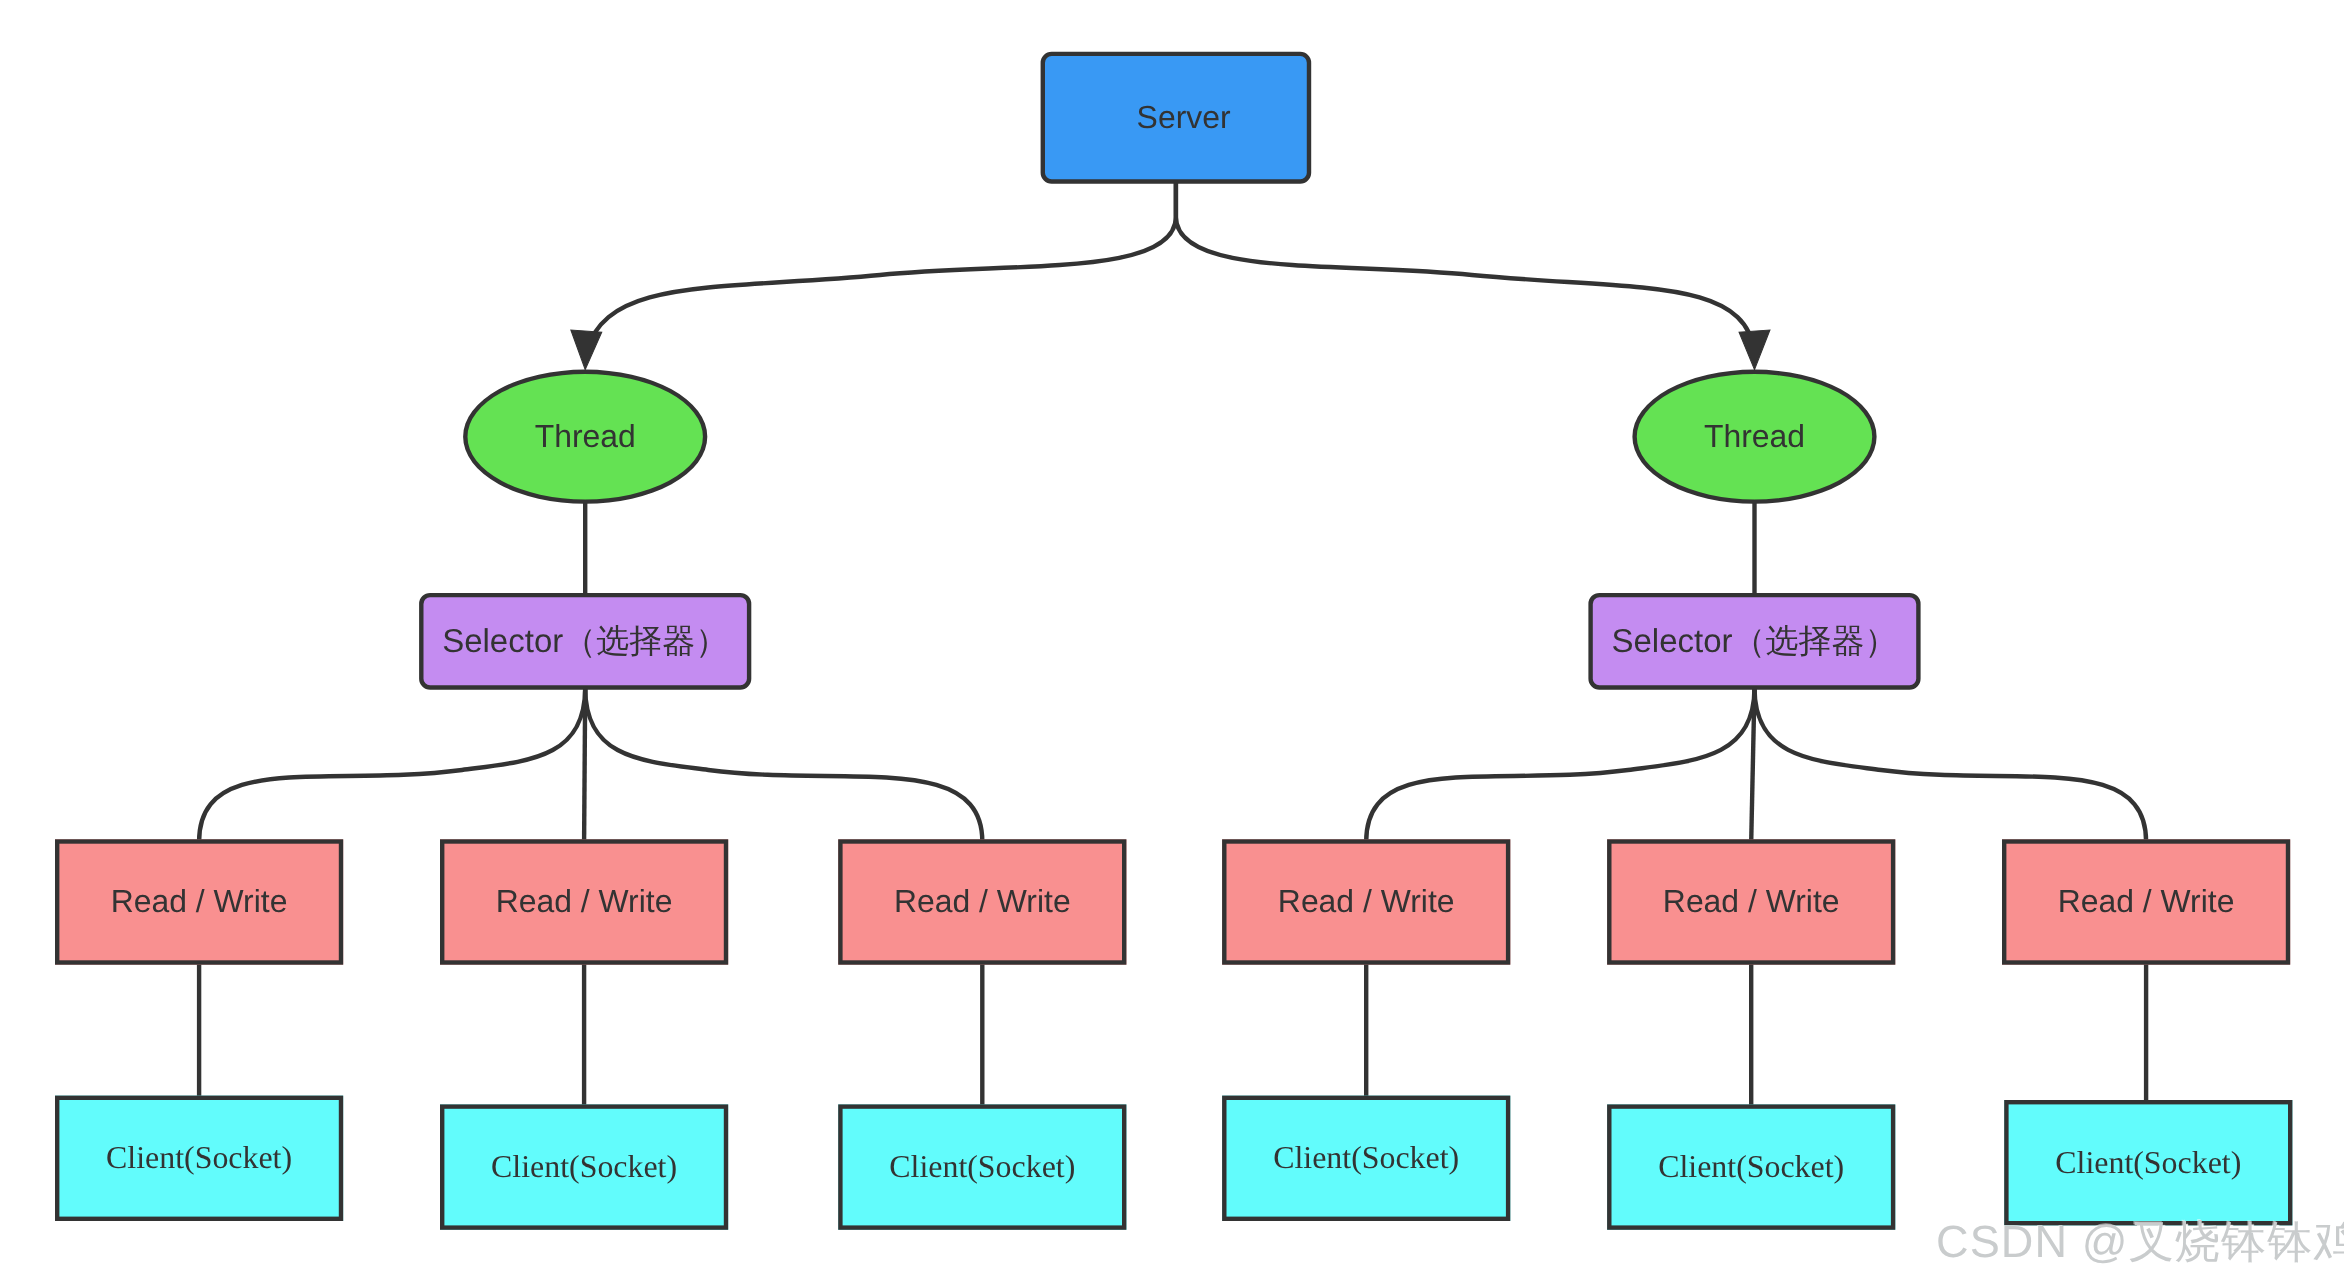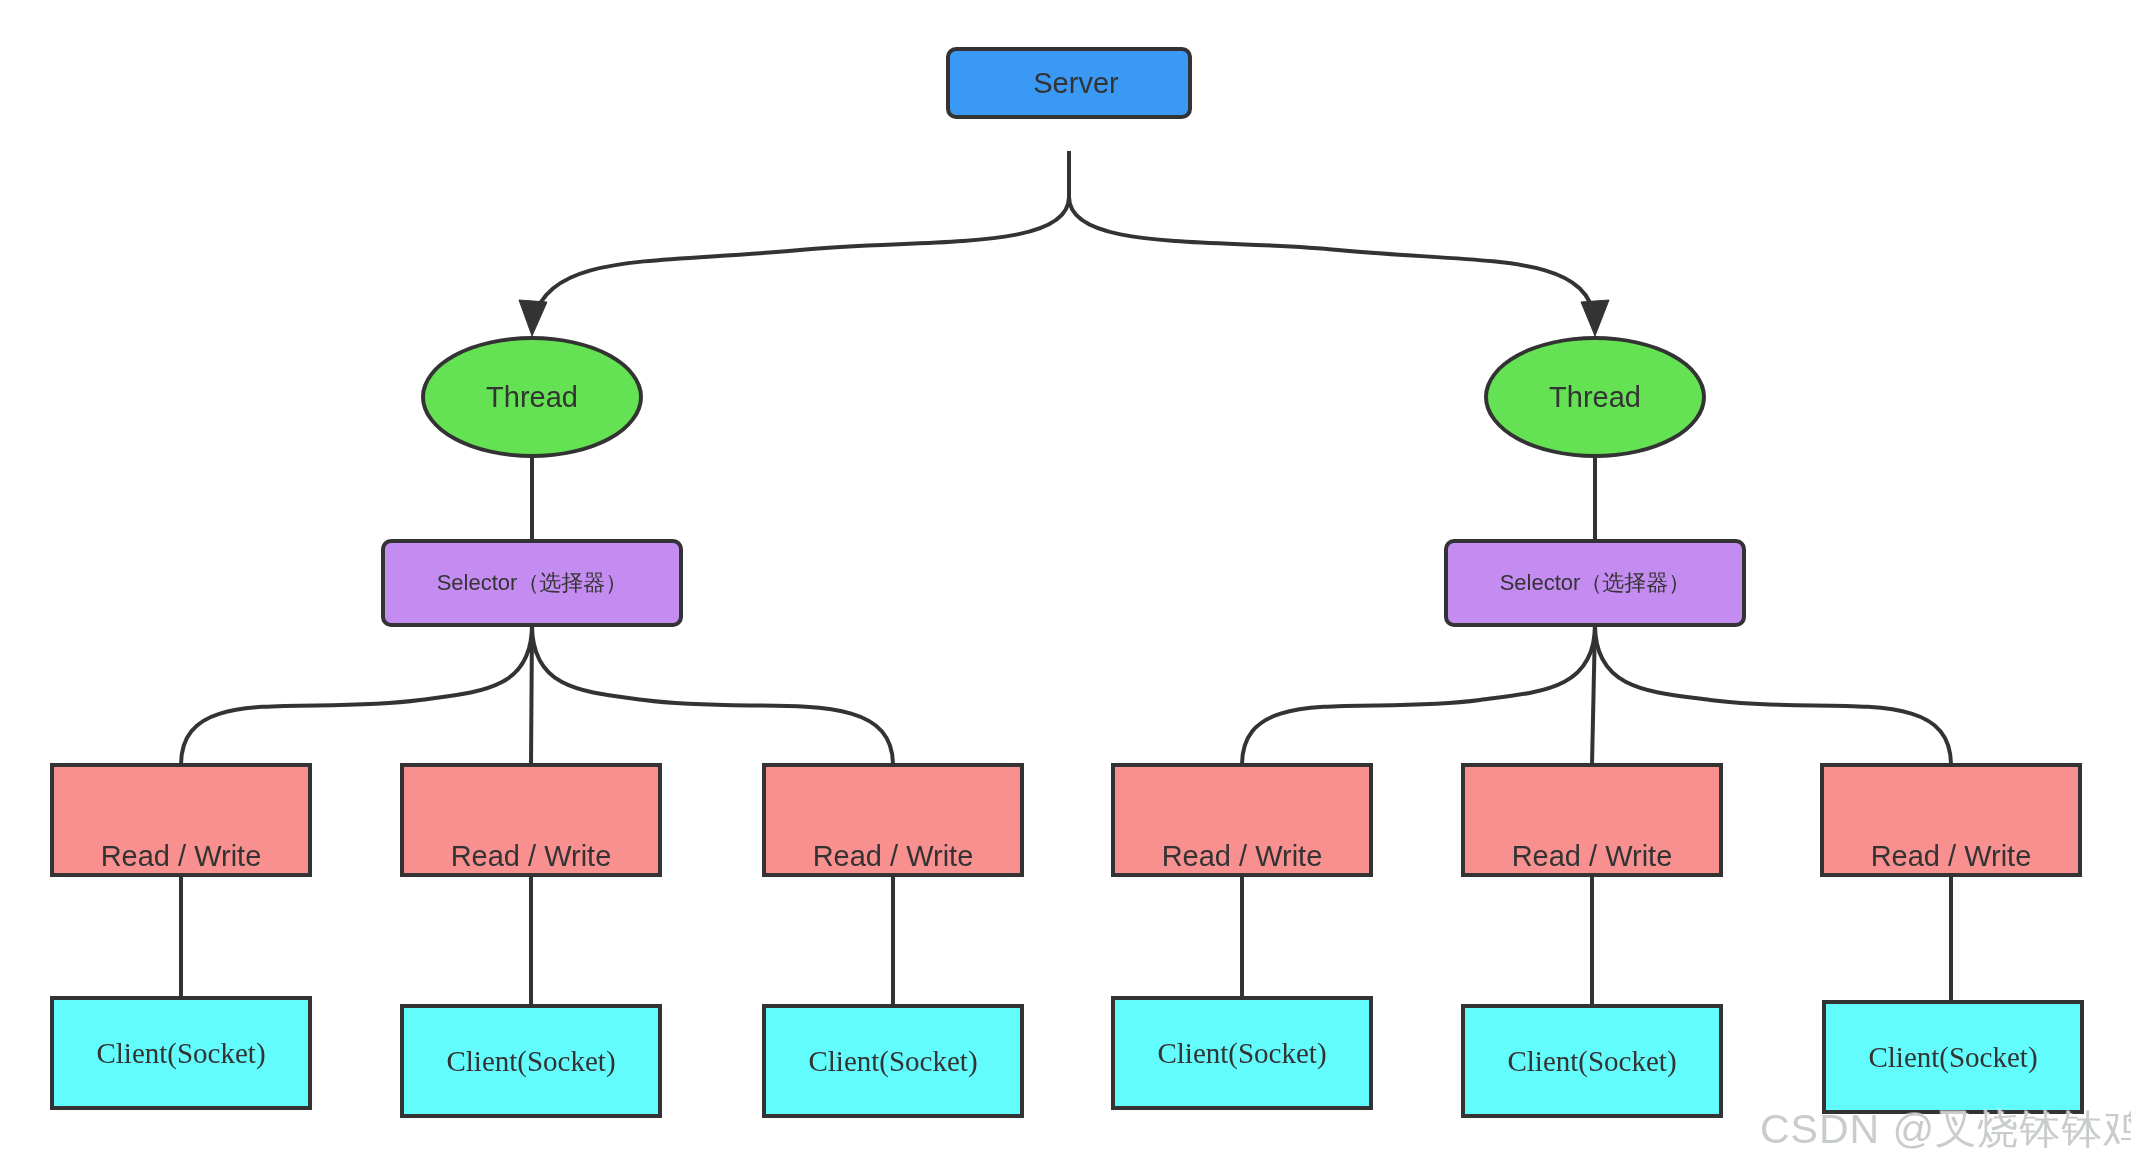--- a/index.html
+++ b/index.html
@@ -39,22 +39,22 @@
     justify-content: center;
     box-sizing: border-box;
     border: 4px solid var(--stroke, #333);
     color: var(--text, #333);
     font-size: 29px;
     text-align: center;
     white-space: nowrap;
   }
   .server   { background: var(--server-fill, #3999f4);   border-radius: 10px; }
   .thread   { background: var(--thread-fill, #64e253);   border-radius: 50%; align-items: center;  }
-  .selector { background: var(--selector-fill, #c48cf1); border-radius: 10px; font-size: 22px; }
-  .rw       { background: var(--read-write-fill, #f99090); align-items: flex-end; }
+  .selector { background: var(--selector-fill, #c48cf1); border-radius: 10px; font-size: 30px; }
+  .rw       { background: var(--read-write-fill, #f99090); }
   .client   { background: var(--client-fill, #62fcfc); font-family: Liberation Serif, serif; }
   .watermark {
     position: absolute;
     z-index: 5;
     left: 1760px;
     top: 1102px;
     font-size: 41px;
     letter-spacing: 1px;
     color: var(--watermark-text, #c9cccd);
     text-shadow: 2px 2px 1px rgba(255,255,255,0.95), -1px -1px 0 rgba(255,255,255,0.5);
@@ -86,21 +86,21 @@
     <path class="connector" d="M1595 625 C1595 690 1650 692 1710 700 C1830 716 1951 682 1951 765"></path>
 
     <path class="connector" d="M181 875 L181 998"></path>
     <path class="connector" d="M531 875 L531 1006"></path>
     <path class="connector" d="M893 875 L893 1006"></path>
     <path class="connector" d="M1242 875 L1242 998"></path>
     <path class="connector" d="M1592 875 L1592 1006"></path>
     <path class="connector" d="M1951 875 L1951 1003"></path>
   </svg>
 
-  <div class="node server" style="left:946px; top:47px; width:246px; height:72px;padding-left:14px;">
+  <div class="node server" style="left:946px; top:47px; width:246px; height:120px;padding-left:14px;">
     <span>Server</span>
   </div>
 
   <div class="node thread" style="left:421px; top:336px; width:222px; height:122px;">
     <span>Thread</span>
   </div>
   <div class="node thread" style="left:1484px; top:336px; width:222px; height:122px;">
     <span>Thread</span>
   </div>
 

